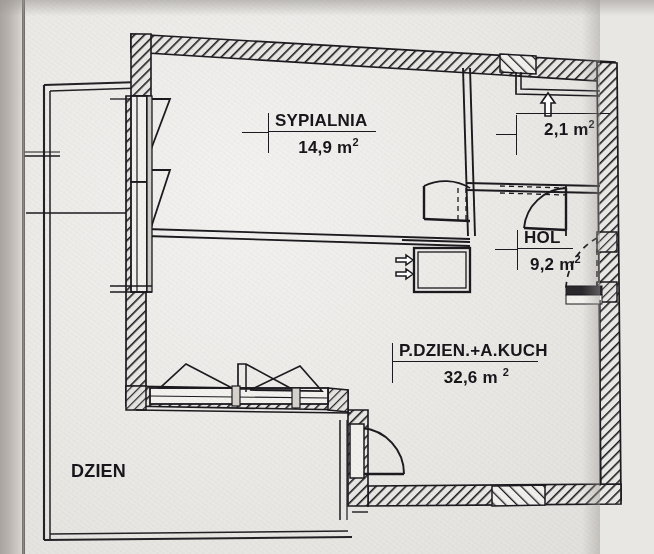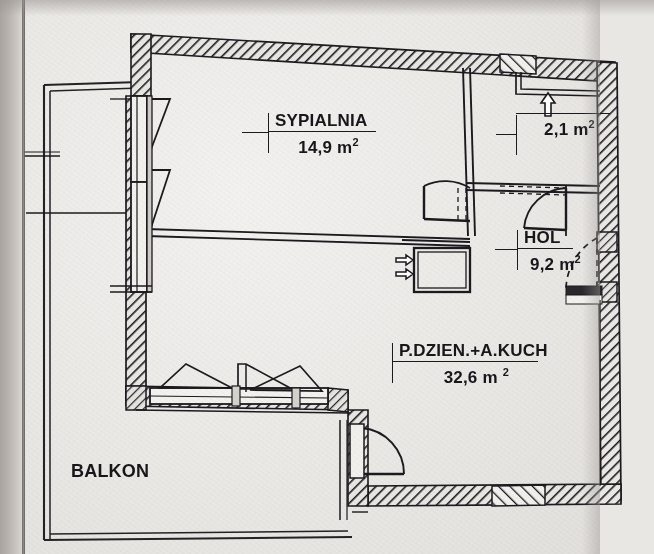--- a/index.html
+++ b/index.html
@@ -288,21 +288,21 @@
   <div class="lbl room-label" id="label-pdzien" style="left:392px;top:341px;">
     <div class="tick-v"></div>
     <div class="room-name">P.DZIEN.+A.KUCH</div>
     <div class="room-rule" style="width:146px;"></div>
     <div class="room-area">
       <span>32,6 m </span><span class="sup">2</span>
     </div>
   </div>
 
   <div class="lbl" id="balkon-label" style="left:71px;top:461px;">
-    <span>BALKON</span>
+    <span>DZIEN</span>
   </div>
 
   <div id="paper-grain"></div>
   <div id="edge-shadow-left"></div>
   <div id="edge-line-left"></div>
   <div id="edge-shadow-top"></div>
   <div id="edge-shadow-right"></div>
 
 </div>
 

